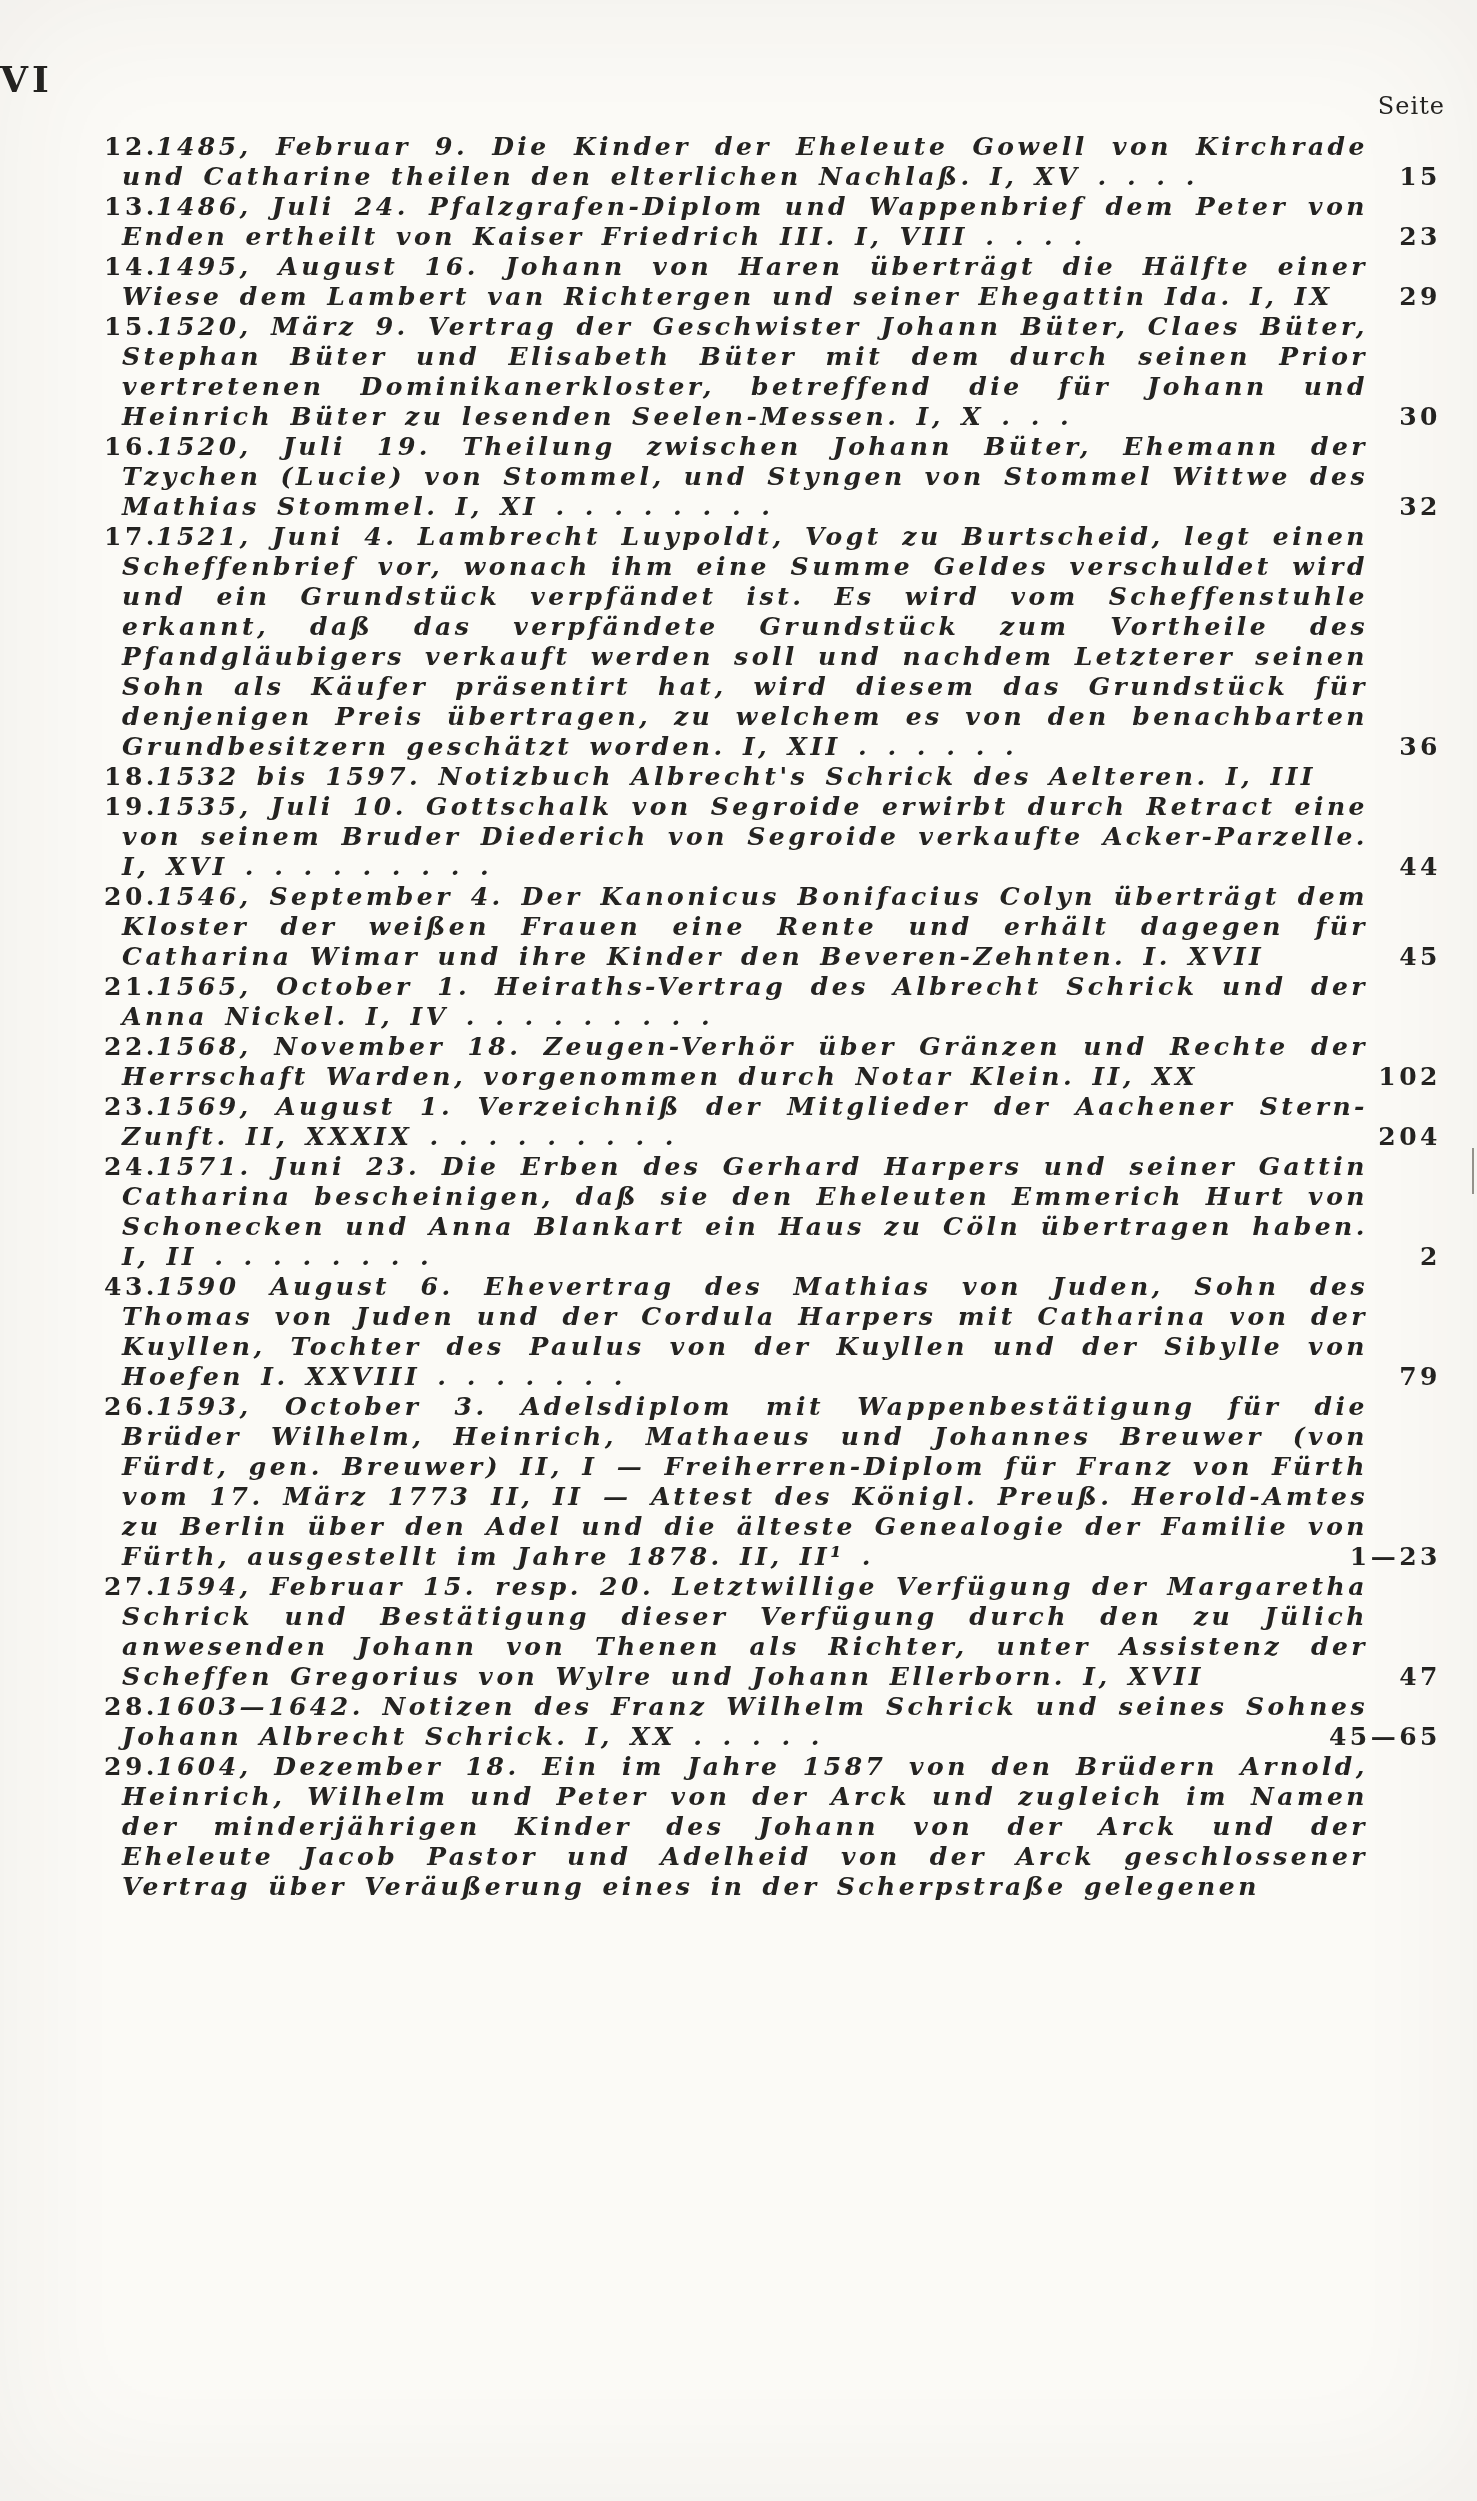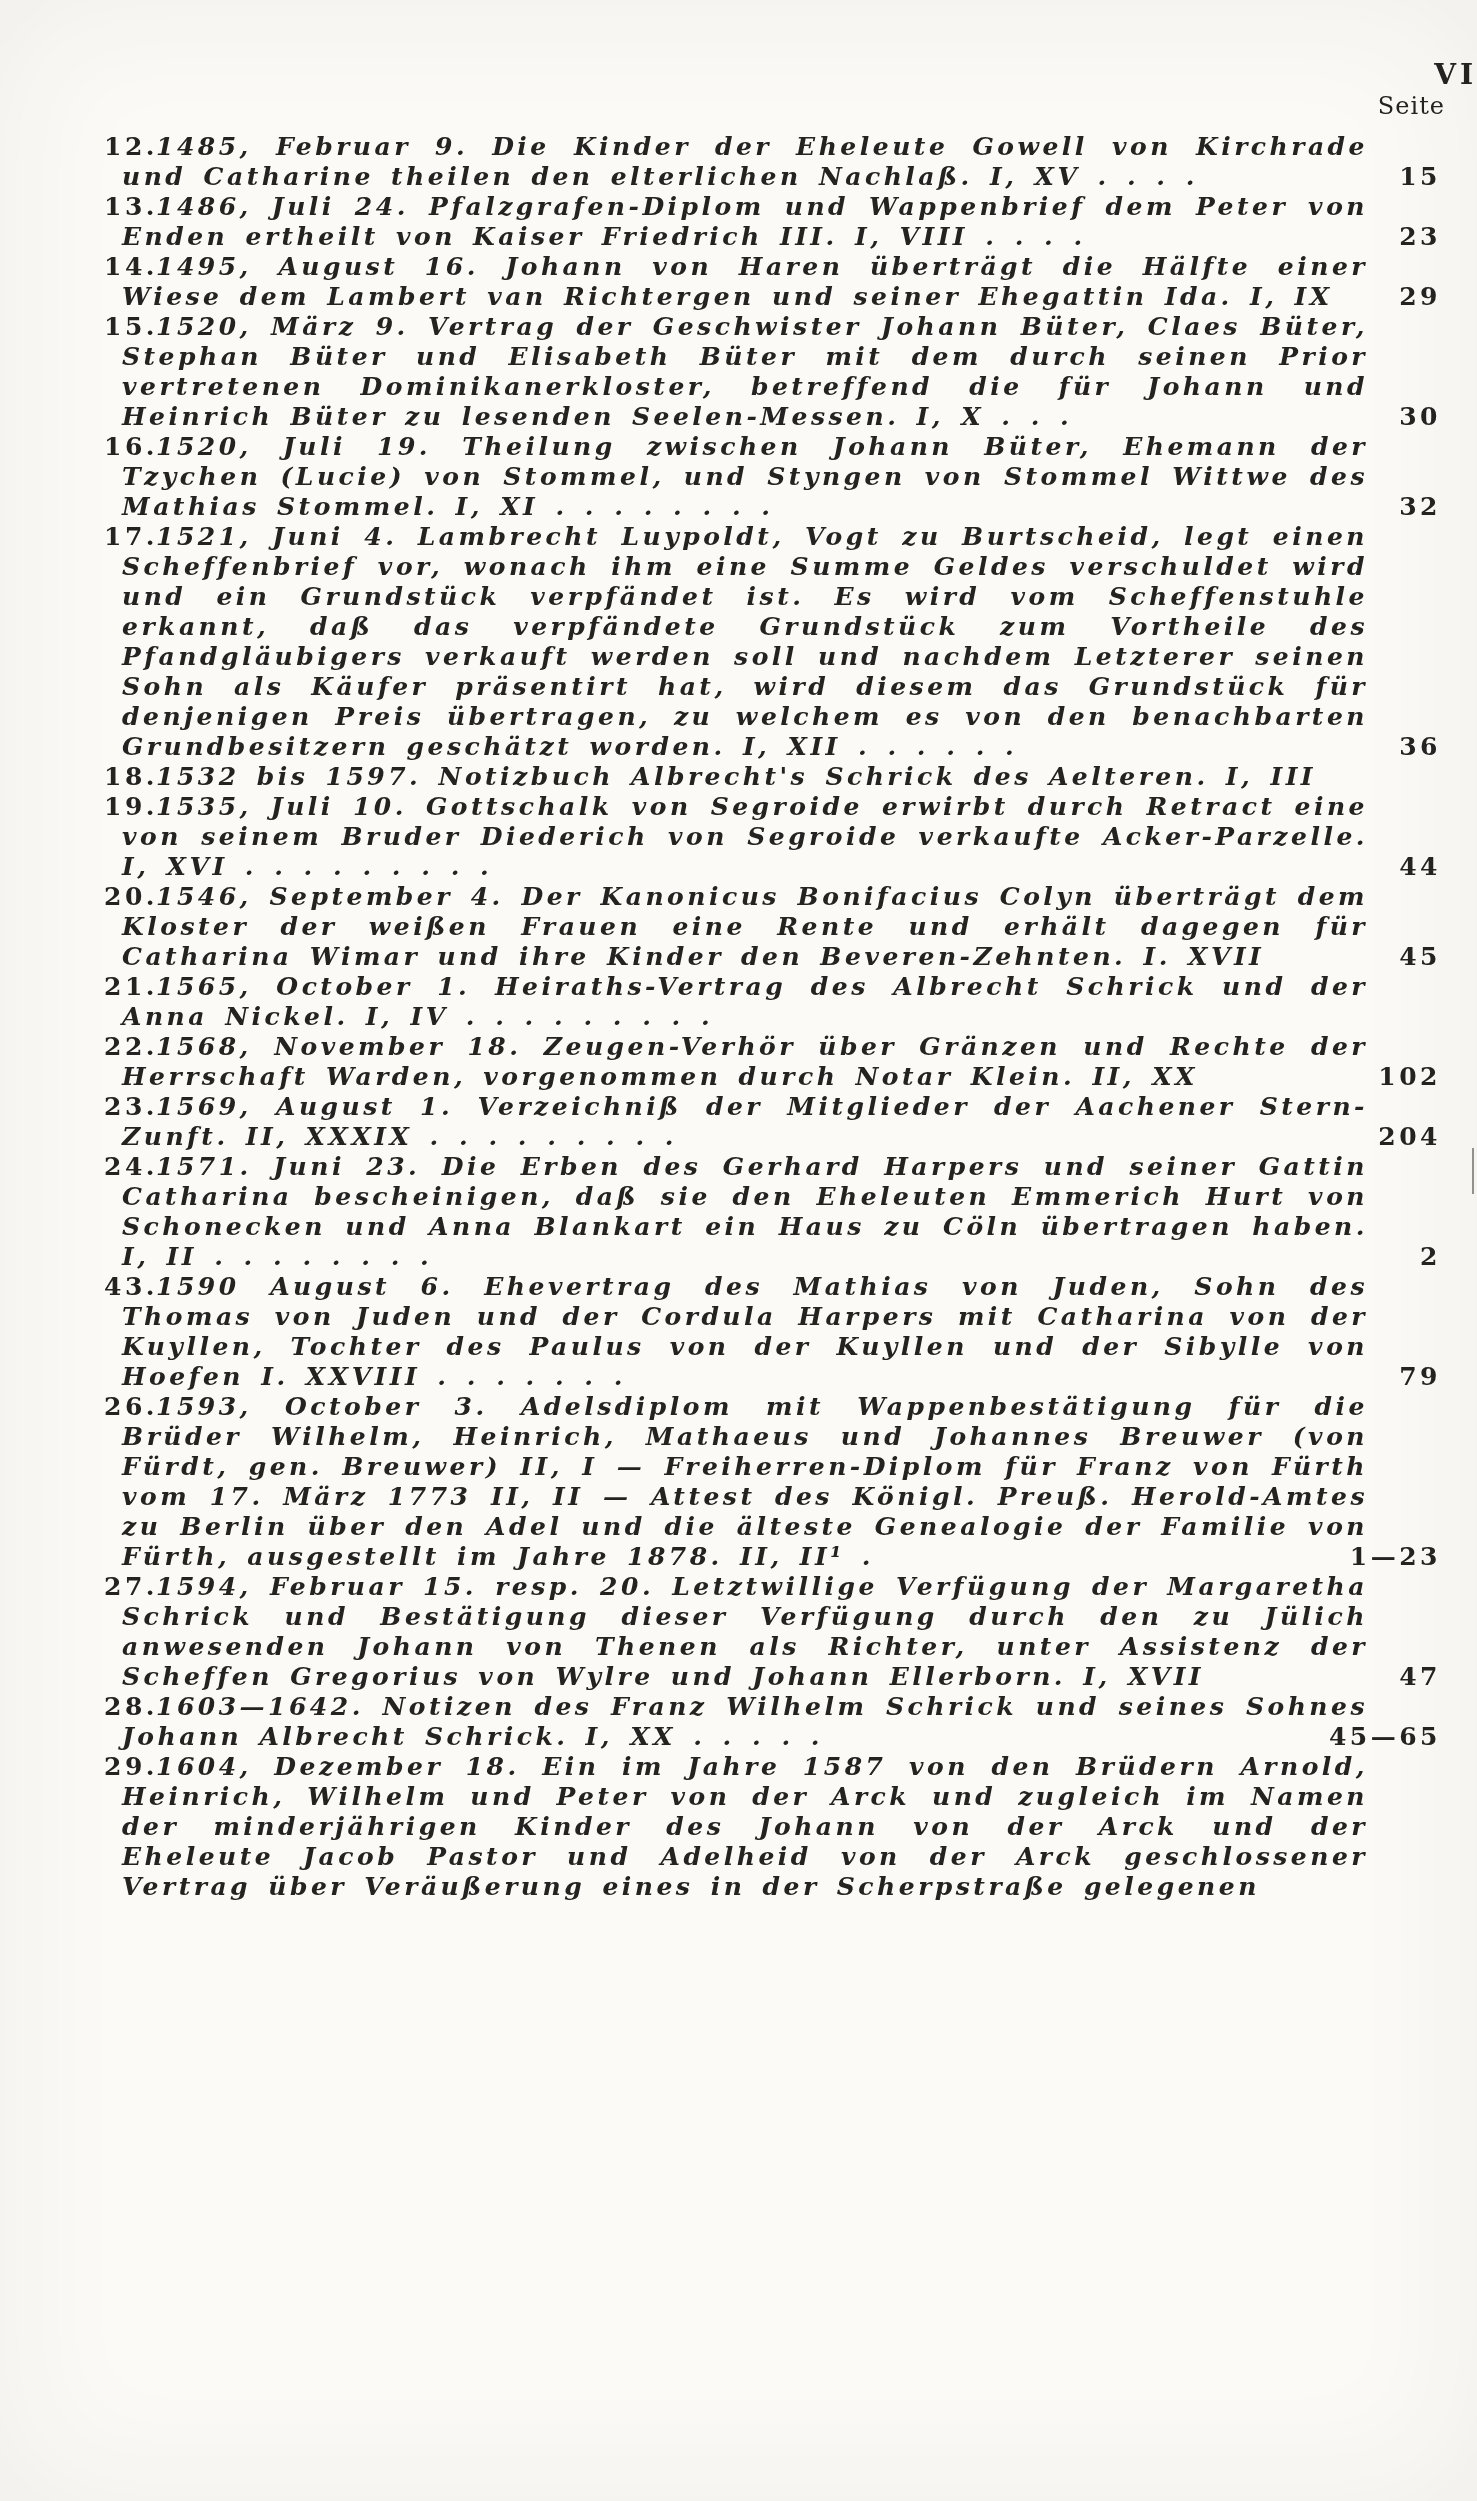--- a/index.html
+++ b/index.html
@@ -15,22 +15,22 @@
     color: #242321;
     overflow: hidden;
     box-shadow: inset 0 0 140px rgba(60,55,45,0.06);
   }
 
   .roman-numeral {
     position: absolute;
     top: 58px;
     left: 0;
     width: 100%;
-    text-align: right;
-    font-size: 28px;
+    text-align: left;
+    font-size: 36px;
     font-weight: bold;
     letter-spacing: 4px;
   }
 
   .seite-label {
     position: absolute;
     top: 92px;
     right: 32px;
     font-size: 24px;
     font-weight: normal;

